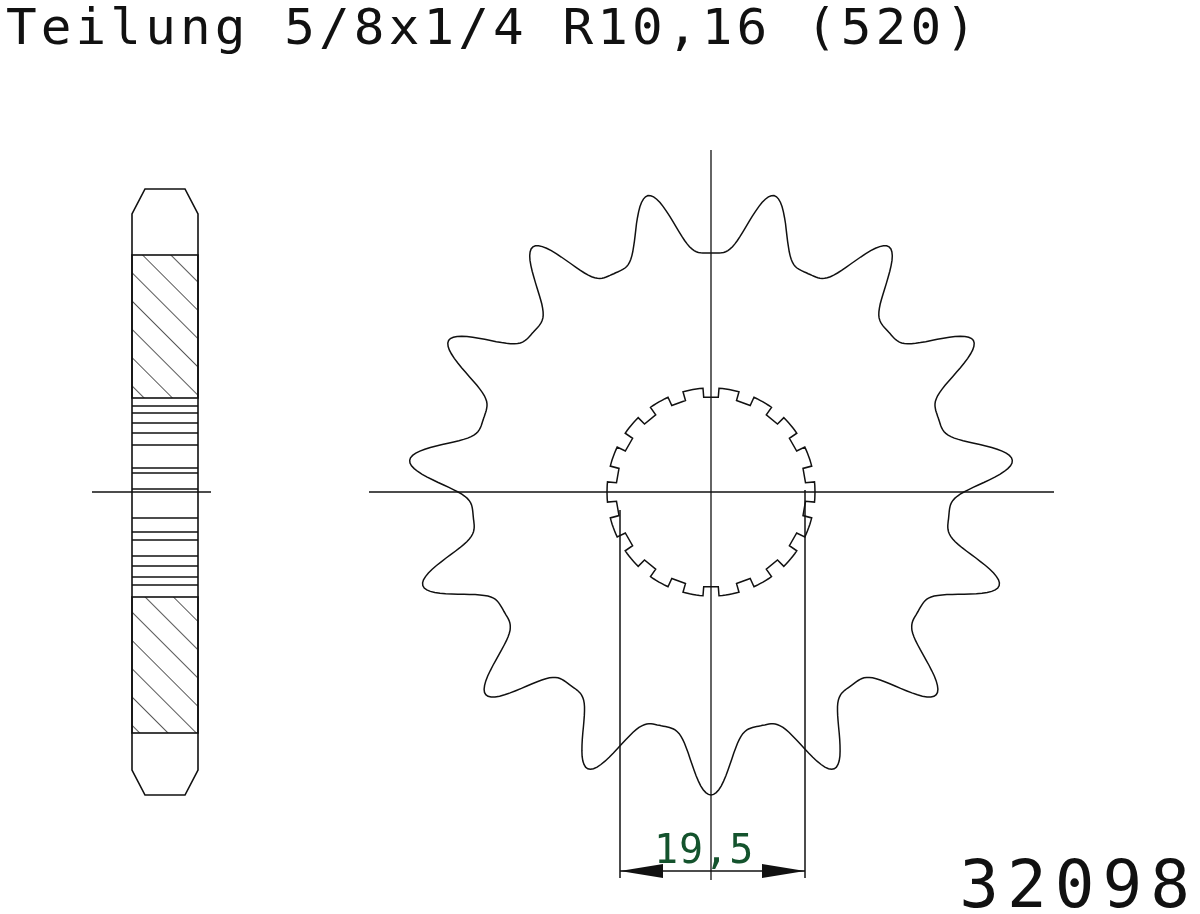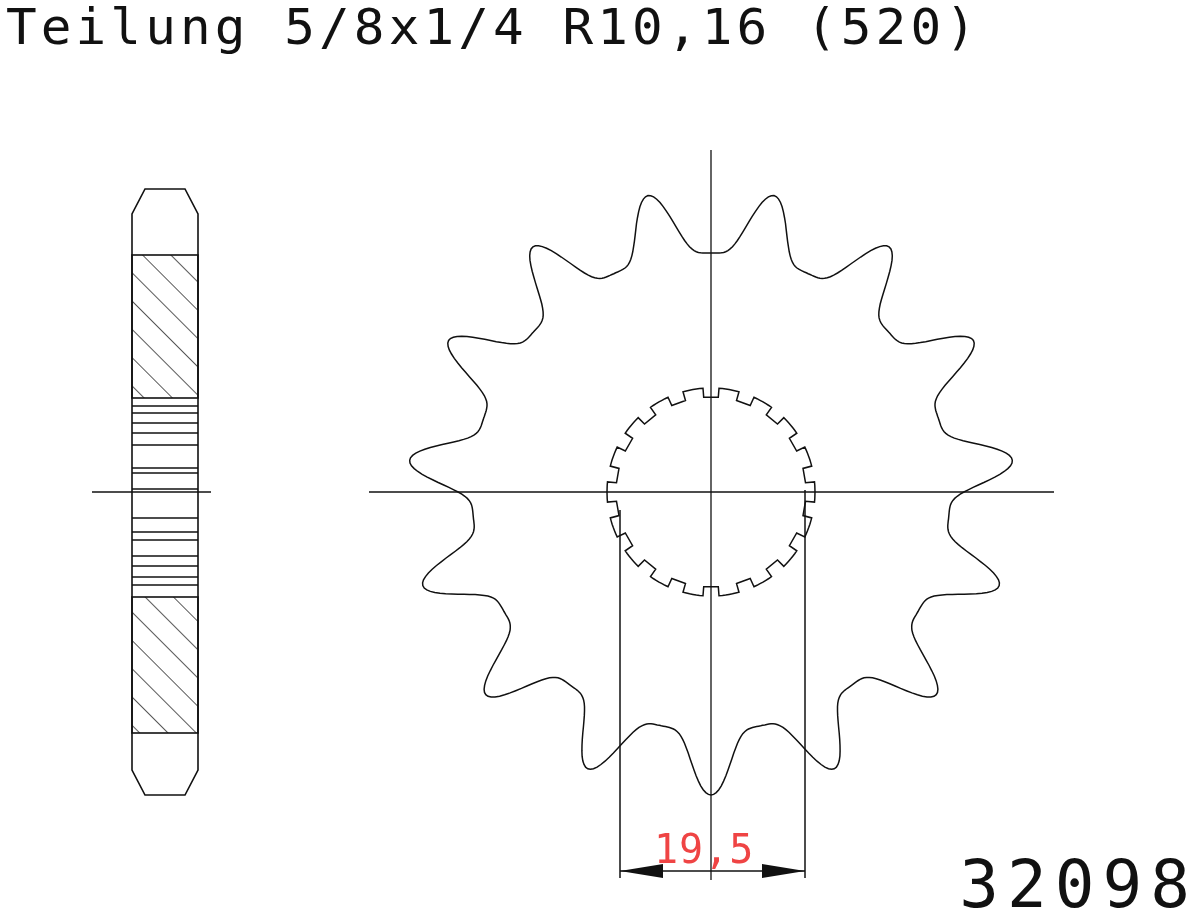--- a/index.html
+++ b/index.html
@@ -1,20 +1,20 @@
 <!DOCTYPE html>
 <html><head>
 <meta charset="utf-8">
 <style>
   html, body { margin:0; padding:0; background:#ffffff; }
   body { width:1200px; height:914px; position:relative; overflow:hidden; font-family:"DejaVu Sans Mono", monospace; }
   #drawing { position:absolute; left:0; top:0; width:1200px; height:914px; }
   .title { position:absolute; left:6px; top:-2px; font-family:"DejaVu Sans Mono", monospace; font-size:50px; font-weight:200; letter-spacing:4px; color:#111; white-space:pre; transform:scaleX(1.02); transform-origin:left top; }
   .partno { position:absolute; right:2px; top:846px; font-family:"DejaVu Sans Mono", monospace; font-size:66px; letter-spacing:8px; color:#111; }
-  .dimlabel { position:absolute; left:654px; top:826px; font-family:"DejaVu Sans Mono", monospace; font-size:40px; color:#ef4444; letter-spacing:1px; }
+  .dimlabel { position:absolute; left:654px; top:826px; font-family:"DejaVu Sans Mono", monospace; font-size:40px; color:#14532d; letter-spacing:1px; }
   svg line, svg path, svg polygon, svg polyline { vector-effect:non-scaling-stroke; }
 </style>
 </head>
 <body>
 
 <div class="title">Teilung 5/8x1/4 R10,16 (520)</div>
 
 <svg id="drawing" viewBox="0 0 1200 914" xmlns="http://www.w3.org/2000/svg">
   <defs>
     <pattern id="hatch" patternUnits="userSpaceOnUse" width="20" height="20" patternTransform="rotate(-45)">

